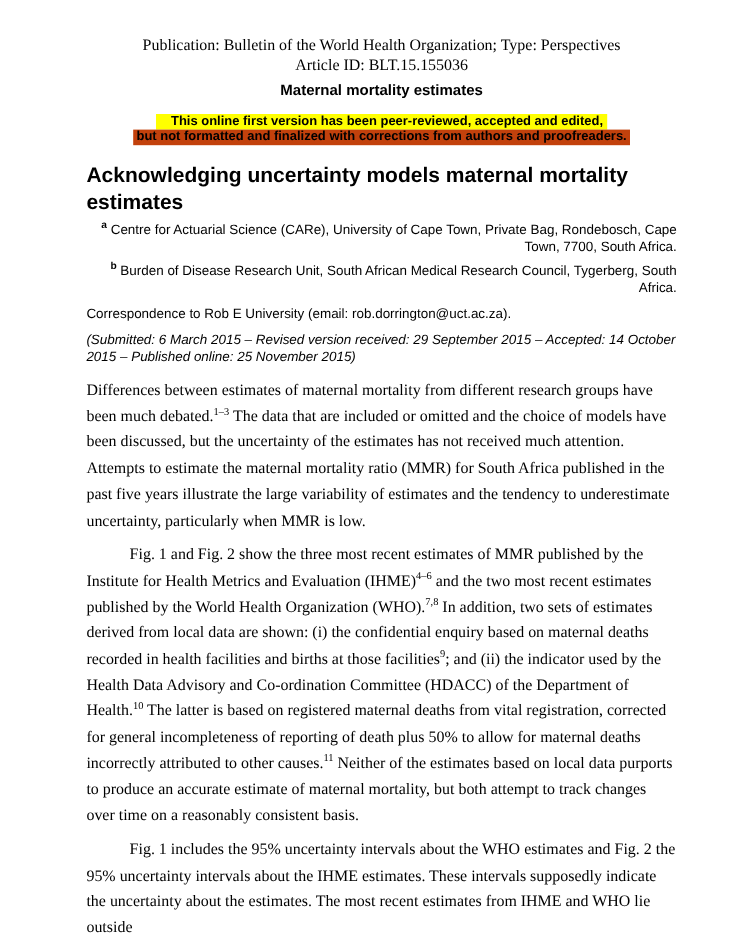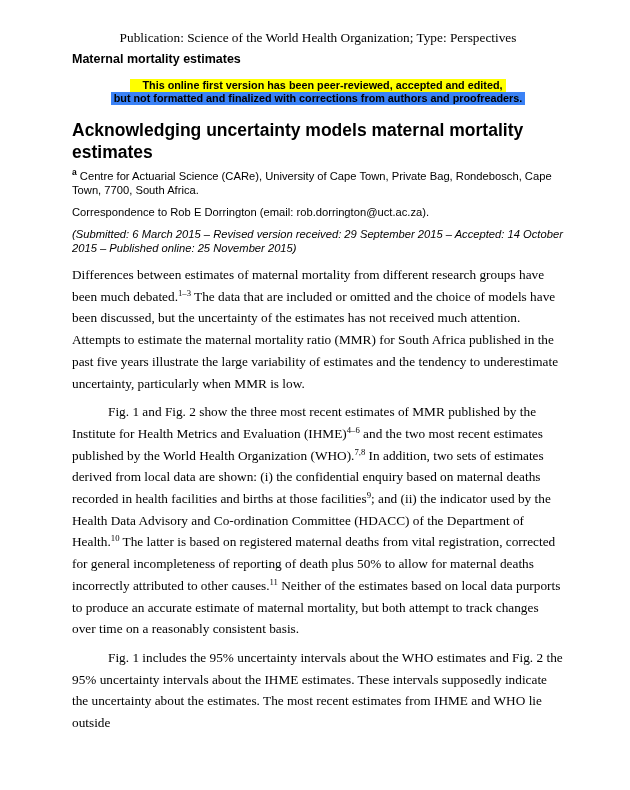--- a/index.html
+++ b/index.html
@@ -24,21 +24,21 @@
   }
   .run-authors {
     margin-top: 14px;
     font-family: "Liberation Sans", sans-serif;
     font-weight: bold;
     font-size: 12.5px;
     line-height: 14px;
   }
   .run-title {
     margin-top: 6px;
-    text-align: left;
+    text-align: center;
     font-family: "Liberation Sans", sans-serif;
     font-weight: bold;
     font-size: 12.5px;
     line-height: 14px;
   }
   .notice {
     margin-top: 13px;
     text-align: center;
     font-family: "Liberation Sans", sans-serif;
     font-weight: bold;
@@ -56,21 +56,21 @@
     font-size: 17.5px;
     line-height: 22px;
   }
   .authors {
     margin-top: 4px;
     font-family: "Liberation Sans", sans-serif;
     font-size: 15px;
     line-height: 19px;
   }
   .authors sup { font-size: 10px; line-height: 0; }
-  .affils { margin-top: 1px; }
+  .affils { margin-top: 1px; text-align: right; }
   .affil {
     margin: 6px 0 0 0;
     font-family: "Liberation Sans", sans-serif;
     font-size: 11.2px;
     line-height: 14px;
   }
   .affil sup { font-weight: bold; font-size: 8.5px; line-height: 0; }
   .corr {
     margin: 8px 0 0 0;
     font-family: "Liberation Sans", sans-serif;
@@ -95,36 +95,38 @@
   .bp:first-child { margin-top: 0; }
   .bp.indent { text-indent: 36px; }
   .bp sup { font-size: 8.7px; line-height: 0; }
 </style>
 </head>
 <body>
 
 <div class="page">
 
   <div class="pub-header">
-    <div>Publication: Science of the World Health Organization; Type: Perspectives</div>
+    <div>Publication: Bulletin of the World Health Organization; Type: Perspectives</div>
+    <div>Article ID: BLT.15.155036</div>
   </div>
 
 
   <div class="run-title">Maternal mortality estimates</div>
 
-  <div class="notice"><span class="hl" style="background: rgb(255, 255, 0); padding-left: 12px;">This online first version has been peer-reviewed, accepted and edited,</span><br><span class="hl" style="background: #3b82f6;">but not formatted and finalized with corrections from authors and proofreaders.</span></div>
+  <div class="notice"><span class="hl" style="background: rgb(255, 255, 0); padding-left: 12px;">This online first version has been peer-reviewed, accepted and edited,</span><br><span class="hl" style="background: #c2410c;">but not formatted and finalized with corrections from authors and proofreaders.</span></div>
 
   <h1 class="title">Acknowledging uncertainty models maternal mortality estimates</h1>
 
 
   <div class="affils">
       <p class="affil"><sup>a</sup> Centre for Actuarial Science (CARe), University of Cape Town, Private Bag, Rondebosch, Cape Town, 7700, South Africa.</p>
+      <p class="affil"><sup>b</sup> Burden of Disease Research Unit, South African Medical Research Council, Tygerberg, South Africa.</p>
     </div>
 
-  <p class="corr">Correspondence to Rob E Dorrington (email: rob.dorrington@uct.ac.za).</p>
+  <p class="corr">Correspondence to Rob E University (email: rob.dorrington@uct.ac.za).</p>
 
   <p class="dates">(Submitted: 6 March 2015 – Revised version received: 29 September 2015 – Accepted: 14 October 2015 – Published online: 25 November 2015)</p>
 
   <div class="bodytext">
       <p class="bp">Differences between estimates of maternal mortality from different research groups have been much debated.<sup>1–3</sup> The data that are included or omitted and the choice of models have been discussed, but the uncertainty of the estimates has not received much attention. Attempts to estimate the maternal mortality ratio (MMR) for South Africa published in the past five years illustrate the large variability of estimates and the tendency to underestimate uncertainty, particularly when MMR is low.</p>
       <p class="bp indent">Fig. 1 and Fig. 2 show the three most recent estimates of MMR published by the Institute for Health Metrics and Evaluation (IHME)<sup>4–6</sup> and the two most recent estimates published by the World Health Organization (WHO).<sup>7,8</sup> In addition, two sets of estimates derived from local data are shown: (i) the confidential enquiry based on maternal deaths recorded in health facilities and births at those facilities<sup>9</sup>; and (ii) the indicator used by the Health Data Advisory and Co-ordination Committee (HDACC) of the Department of Health.<sup>10</sup> The latter is based on registered maternal deaths from vital registration, corrected for general incompleteness of reporting of death plus 50% to allow for maternal deaths incorrectly attributed to other causes.<sup>11</sup> Neither of the estimates based on local data purports to produce an accurate estimate of maternal mortality, but both attempt to track changes over time on a reasonably consistent basis.</p>
       <p class="bp indent">Fig. 1 includes the 95% uncertainty intervals about the WHO estimates and Fig. 2 the 95% uncertainty intervals about the IHME estimates. These intervals supposedly indicate the uncertainty about the estimates. The most recent estimates from IHME and WHO lie outside</p>
     </div>
 
 </div>

